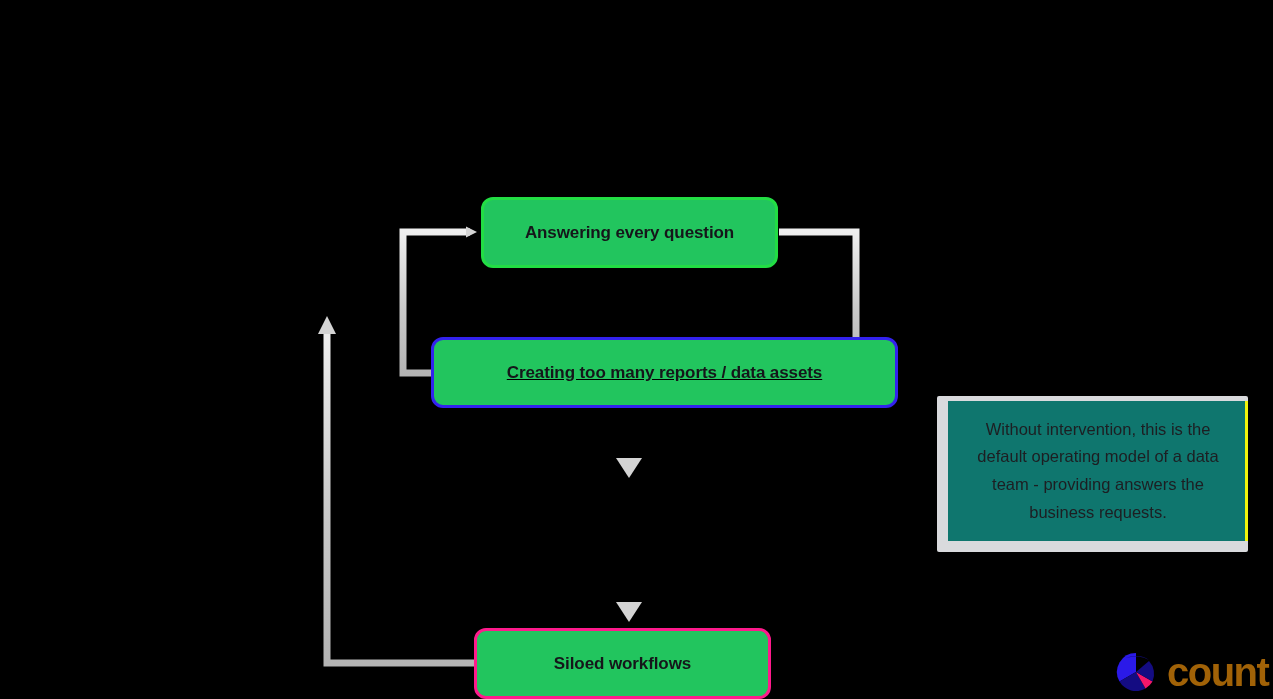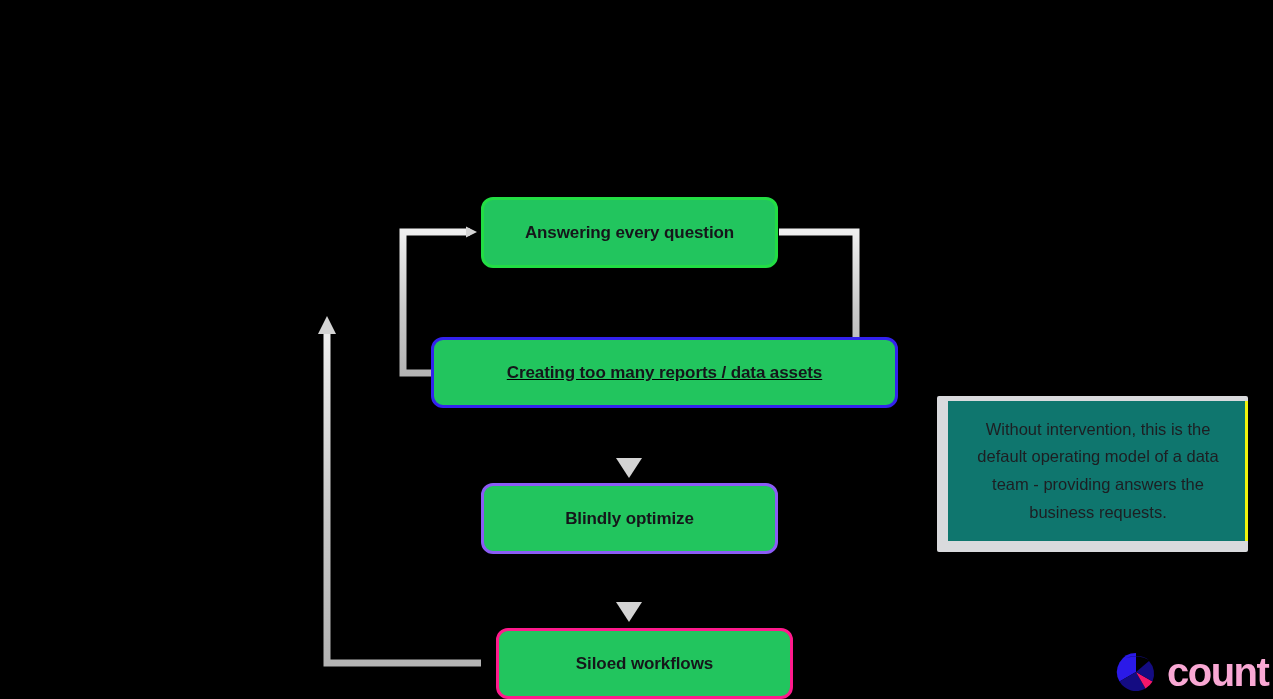--- a/index.html
+++ b/index.html
@@ -96,21 +96,21 @@
   .logo {
     position: absolute;
     display: flex;
     align-items: center;
     gap: 8px;
   }
   .logo-mark { display: block; }
   .logo-word {
     font-size: 40px;
     font-weight: bold;
-    color: #f9a8d4;
+    color: #a16207;
     letter-spacing: -1.5px;
     line-height: 1;
     font-family: "Liberation Sans", "DejaVu Sans", sans-serif;
   }
 </style>
 </head>
 <body>
 
 <div id="canvas">
 
@@ -157,25 +157,22 @@
   </svg>
 
   <div class="node" style="left:481px; top:197px; width:297px; height:71px; border-color:#22dd44;">
     <span class="node-label">Answering every question</span>
   </div>
 
   <div class="node" style="left:431px; top:337px; width:467px; height:71px; border-color:#3322ee;text-decoration:underline;">
     <span class="node-label">Creating too many reports / data assets</span>
   </div>
 
-  <div class="node" style="left:481px; top:483px; width:297px; height:71px; border-color:#8b5cf6;">
-    <span class="node-label">Blindly optimize</span>
-  </div>
 
-  <div class="node" style="left:496px; top:628px; width:297px; height:71px; border-color:#ff1a8c;">
+  <div class="node" style="left:474px; top:628px; width:297px; height:71px; border-color:#ff1a8c;">
     <span class="node-label">Siloed workflows</span>
   </div>
 
   <div class="sticky-wrap" style="left:937px; top:396px; width:311px; height:156px;">
     <div class="sticky-frame"></div>
     <div class="sticky-body">
       <div class="sticky-text">Without intervention, this is the default operating model of a data team - providing answers the business requests.</div>
       <div class="sticky-accent"></div>
     </div>
   </div>

